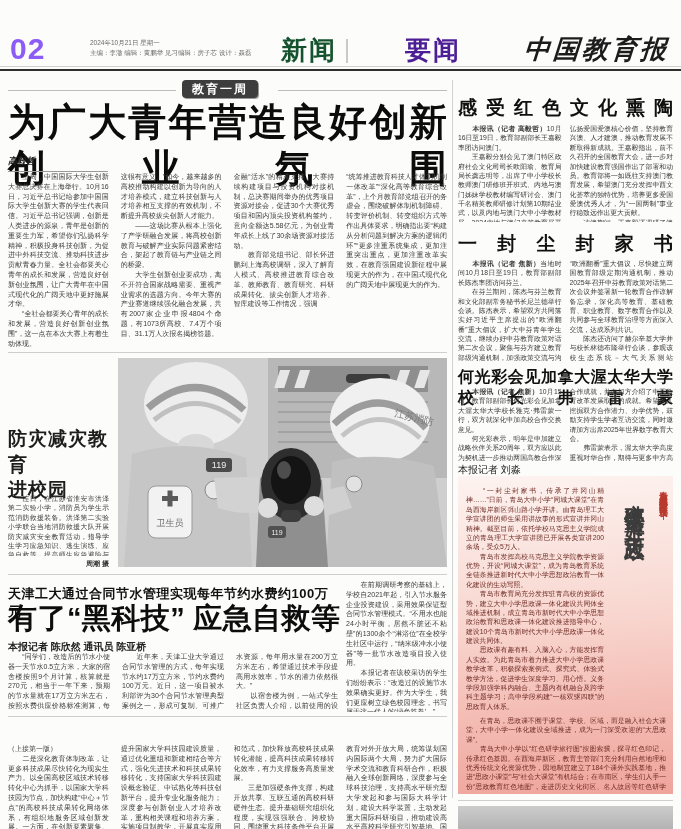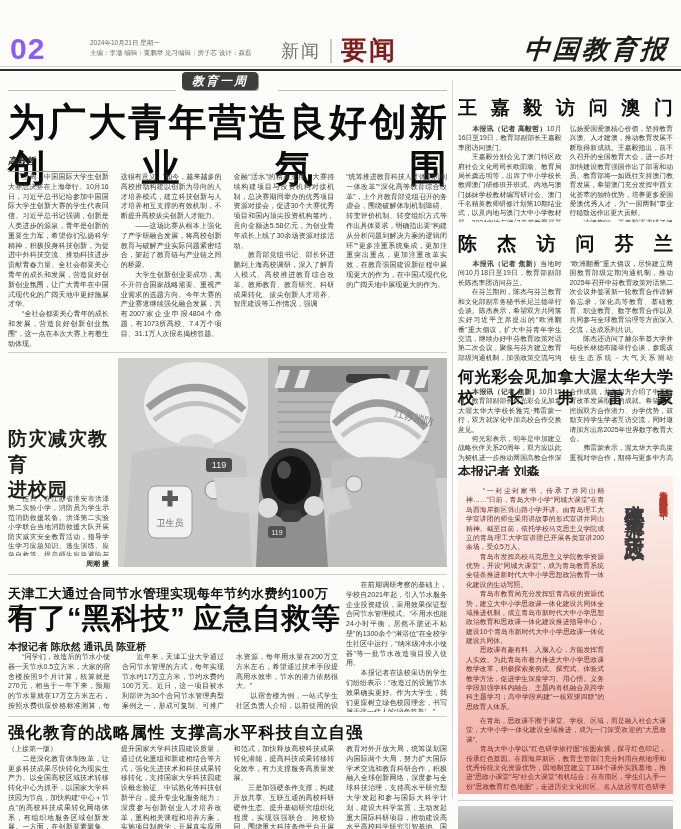--- a/index.html
+++ b/index.html
@@ -3,23 +3,23 @@
 <meta charset="utf-8">
 <style>
   html,body{margin:0;padding:0;background:#e8e8e6;}
   #page{position:relative;width:681px;height:829px;margin:0 auto;background:#fcfcfa;
         font-family:"Liberation Sans","DejaVu Sans",sans-serif;color:#2e2e2e;overflow:hidden;}
   .abs{position:absolute;}
   
   .pageno{font-size:30px;font-weight:700;color:#8b5cf6;letter-spacing:1px;}
   .meta{font-size:6.5px;color:#6b6b6b;line-height:1.5;}
   .secwrap{display:flex;align-items:center;}
-  .sec1{font-size:18px;font-weight:400;color:#737373;letter-spacing:2px;}
+  .sec1{font-size:26px;font-weight:700;color:#14532d;letter-spacing:2px;}
   .secdiv{width:2px;height:24px;background:#c9c9c9;margin:0 9px;}
-  .sec2{font-size:26px;font-weight:600;color:#7f1d1d;letter-spacing:2px;}
+  .sec2{font-size:26px;font-weight:600;color:#4c1d95;letter-spacing:2px;margin-left:48px;}
   .masthead{font-family:"DejaVu Serif","Liberation Serif",serif;font-style:italic;font-weight:700;
             font-size:26px;color:#1c1c1c;letter-spacing:3px;transform:skewX(-4deg);}
   .rule-light{background:#cfcfcf;height:1px;}
   .rule-dark{background:#2f2f2f;height:2px;}
   .vrule{width:1px;background:#d2d2d2;}
   
   .badge-line{height:1px;background:#bdbdbd;}
   .badge{background:#3d3d3d;color:#fff;border-radius:4px;padding:2px 10px;
          font-size:12px;font-weight:700;letter-spacing:2px;box-shadow:1px 1px 0 #999;}
   .headline1{font-size:38px;font-weight:900;color:#0c0c0c;text-align:justify;
@@ -42,21 +42,21 @@
   .headline3{font-size:16.5px;font-weight:800;color:#101010;letter-spacing:1px;}
   
   .rhead{font-size:19px;font-weight:900;color:#101010;text-align:justify;text-align-last:justify;width:100%;}
   .rhead-sm{font-size:16px;font-weight:900;color:#101010;text-align:justify;text-align-last:justify;width:100%;}
   .rt b{font-weight:700;}
   
   .pink{background:linear-gradient(176deg,#fdf3f0 0%,#f8d6cf 45%,#efa49b 100%);}
   .pink-body{font-size:6.8px;line-height:1.38;text-align:justify;color:#6e2a23;white-space:pre-line;overflow:hidden;}
   .vkicker{writing-mode:vertical-rl;font-size:8.5px;font-weight:700;color:#b93a2e;letter-spacing:1px;}
   .vheadline{writing-mode:vertical-rl;font-size:20px;font-weight:900;color:#3c3c3c;letter-spacing:2px;}
-  .pbyline{font-size:13px;font-weight:700;color:#222;border-bottom:1px solid #999;width:150px;padding-bottom:2px;}
+  .pbyline{font-size:10px;font-weight:400;color:#222;border-bottom:1px solid #999;width:150px;padding-bottom:2px;}
   .grayphoto{background:linear-gradient(180deg,#cccccc,#b3b3b3);}
 </style>
 </head>
 <body>
 
 <div id="page">
 
   <div class="abs pageno" style="left:10px;top:32px;">02</div>
   <div class="abs meta" style="left:90px;top:38px;width:190px;">
     <div>2024年10月21日 星期一</div>
@@ -68,21 +68,21 @@
     <span class="sec2">要闻</span>
   </div>
   <div class="abs masthead" style="right:12px;top:32px;">中国教育报</div>
 
   <div class="abs rule-light" style="left:0;top:66px;width:681px;"></div>
   <div class="abs rule-dark" style="left:0;top:69px;width:681px;"></div>
 
   <div class="abs vrule" style="left:452px;top:80px;height:718px;"></div>
 
   <div class="abs badge-line" style="left:8px;top:90px;width:168px;"></div>
-  <div class="abs" style="left:182px;top:71px;font-style:italic;">
+  <div class="abs" style="left:182px;top:79px;">
     <span class="badge">教育一周</span>
   </div>
   <div class="abs badge-line" style="left:278px;top:90px;width:169px;"></div>
 
   <div class="abs headline1" style="left:8px;top:102px;width:439px;">为广大青年营造良好创新创业氛围</div>
   <div class="abs author" style="left:8px;top:155px;font-style:italic;">高毅哲</div>
 
   <div class="abs cols" style="left:8px;top:172px;width:439px;height:176px;">
     <div class="body7">　　上周，中国国际大学生创新大赛总决赛在上海举行。10月16日，习近平总书记给参加中国国际大学生创新大赛的学生代表回信。习近平总书记强调，创新是人类进步的源泉，青年是创新的重要生力军，希望你们弘扬科学精神，积极投身科技创新，为促进中外科技交流、推动科技进步贡献青春力量。全社会都要关心青年的成长和发展，营造良好创新创业氛围，让广大青年在中国式现代化的广阔天地中更好施展才华。
 　　“全社会都要关心青年的成长和发展，营造良好创新创业氛围”，这一点在本次大赛上有着生动体现。
@@ -181,40 +181,39 @@
     <div class="body7">　　近年来，天津工业大学通过合同节水管理的方式，每年实现节水约17万立方米，节约水费约100万元。近日，这一项目被水利部评为30个合同节水管理典型案例之一，形成可复制、可推广的节水经验。该校学校一站式学生社区节水改造项目，天津工大后勤</div>
     <div class="body7">水资源，每年用水量在200万立方米左右，希望通过技术手段提高用水效率，节水的潜力依然很大。”
 　　以宿舍楼为例，一站式学生社区负责人介绍，以前使用的设备老旧，冲洗用水量大，楼上楼层水压不稳等问题时常出现长流水的情况，加上传统小便</div>
   </div>
   <div class="abs body7" style="left:346px;top:580px;width:101px;height:132px;">　　在前期调研考察的基础上，学校自2021年起，引入节水服务企业投资建设，采用效果保证型合同节水管理模式。“不用水也能24小时平衡，居然不脏还不粘壁”的1300余个“淋浴位”在全校学生社区中运行，“纳米级冲水小便器”等一批节水改造项目投入使用。
 　　本报记者在该校采访的学生们纷纷表示：“改造过的设施节水效果确实更好。作为大学生，我们更应树立绿色校园理念，书写属于这一代人的‘绿色答卷’。”
 　　天津工大党委学生工作部负责人翟兰馨说：“学校将通过科普实践活动不断推行节水技术新路径，将节水与节水意识培养结合，共建绿色低碳校园。”</div>
 
   <div class="abs rule-light" style="left:8px;top:716px;width:439px;"></div>
 
-  <div class="abs headline3" style="left:8px;top:722px;width:439px;">强化教育的战略属性 支撑高水平科技自立自强</div>
   <div class="abs cols" style="left:8px;top:744px;width:439px;height:85px;">
     <div class="body7">（上接第一版）
 　　二是深化教育体制改革，让更多科技成果尽快转化为现实生产力。以全国高校区域技术转移转化中心为抓手，以国家大学科技园为节点，加快构建“中心＋节点”的高校科技成果转化网络体系，有组织地服务区域创新发展。一方面，在创新要素聚集、产业基础扎实、需求牵引强劲的区域，系统布局建设全国高校区域技术转移转化中</div>
     <div class="body7">提升国家大学科技园建设质量，通过优化重组和新建相结合等方式，强化先进技术和科技成果转移转化，支持国家大学科技园建设概念验证、中试熟化等科技创新平台，提升专业化服务能力；深度参与创新创业人才培养改革，重构相关课程和培养方案，实施项目制教学，开展真实应用场景的体系化实战演练，营造环境育人的科创生态，形成支撑培育新质生产力的“双平</div>
     <div class="body7">和范式，加快释放高校科技成果转化潜能，提高科技成果转移转化效率，有力支撑服务高质量发展。
 　　三是加强硬条件支撑，构建开放共享、互联互通的高校科研硬件生态。提升基础研究组织化程度，实现强强联合、跨校协同，围绕重大科技条件平台开展共建布局，在物理、化学、生命科学等领域加强基础研究平台布局，建设一批国家基础研究创新中心。</div>
     <div class="body7">教育对外开放大局，统筹谋划国内国际两个大局，努力扩大国际学术交流和教育科研合作，积极融入全球创新网络，深度参与全球科技治理，支持高水平研究型大学发起和参与国际大科学计划，建设大科学装置，主动发起重大国际科研项目，推动建设高水平高校科学研究引智基地、国际合作联合实验室，支持外国优秀人才来华交流，联合开展科研攻关，共同应对气候变化、</div>
   </div>
 
-  <div class="abs rhead" style="left:458px;top:95px;width:215px;">王嘉毅访问澳门</div>
+  <div class="abs rhead" style="left:458px;top:95px;width:215px;">感受红色文化熏陶</div>
   <div class="abs cols" style="left:458px;top:124px;width:215px;height:98px;gap:8px;">
     <div class="body68 rt"><b>　　本报讯（记者 高毅哲）</b><span>10月16日至19日，教育部副部长王嘉毅率团访问澳门。
 　　王嘉毅分别会见了澳门特区政府社会文化司司长欧阳瑜、教育局局长龚志明等，出席了中小学校长教师澳门研修班开班式、内地与澳门姊妹学校教材编写研讨会、澳门千名精英教师研修计划第10期结业式，以及内地与澳门大中小学教材展、2024内地与澳门高等教育展开幕式等活动。
 　　王嘉毅表示，今年是澳门回归祖国二十五周年，回顾历程，特区政府秉持</span></div>
     <div class="body68">弘扬爱国爱澳核心价值，坚持教育兴澳、人才建澳，推动教育发展不断取得新成就。王嘉毅指出，前不久召开的全国教育大会，进一步对加快建设教育强国作出了部署和动员。教育部将一如既往支持澳门教育发展，希望澳门充分发挥中西文化荟萃的独特优势，培养更多爱国爱澳优秀人才，为“一国两制”事业行稳致远作出更大贡献。
 　　访澳期间，王嘉毅还调研了澳门大学、职业教育活动中心、石排湾公校等，并向澳门师生赠阅4万册《新编学生字典》。</div>
   </div>
 
-  <div class="abs rhead" style="left:458px;top:231px;width:215px;">陈杰访问芬兰</div>
+  <div class="abs rhead" style="left:458px;top:231px;width:215px;">一封尘封家书</div>
   <div class="abs cols" style="left:458px;top:259px;width:215px;height:102px;gap:8px;">
     <div class="body68 rt"><b>　　本报讯（记者 焦新）</b><span>当地时间10月18日至19日，教育部副部长陈杰率团访问芬兰。
 　　在芬兰期间，陈杰与芬兰教育和文化部副常务秘书长尼兰德举行会谈。陈杰表示，希望双方共同落实好习近平主席提出的“欧洲翻番”重大倡议，扩大中芬青年学生交流，继续办好中芬教育政策对话第二次会议，聚焦与芬方建立教育部级沟通机制，加强政策交流与沟通，拓展合作空间，提升合作水平，共同推动中芬教育合作。双方还推动落实</span></div>
     <div class="body68">“欧洲翻番”重大倡议，尽快建立两国教育部级定期沟通机制，推动2025年召开中芬教育政策对话第二次会议并签署新一轮教育合作谅解备忘录，深化高等教育、基础教育、职业教育、数字教育合作以及共同参与全球教育治理等方面深入交流，达成系列共识。
 　　陈杰还访问了赫尔辛基大学并与校长林德布隆举行会谈，参观该校生态系统－大气关系测站（SMEAR Ⅱ），看望了耶温哈乔季学校中国师生并座谈交流。</div>
   </div>
 
   <div class="abs rhead-sm" style="left:458px;top:367px;width:215px;">何光彩会见加拿大渥太华大学校长弗雷蒙</div>
   <div class="abs cols" style="left:458px;top:387px;width:215px;height:74px;gap:8px;">
     <div class="body68 rt"><b>　　本报讯（记者 焦新）</b><span>10月15日，教育部副部长何光彩会见加拿大渥太华大学校长雅克·弗雷蒙一行，双方就深化中加高校合作交换意见。

